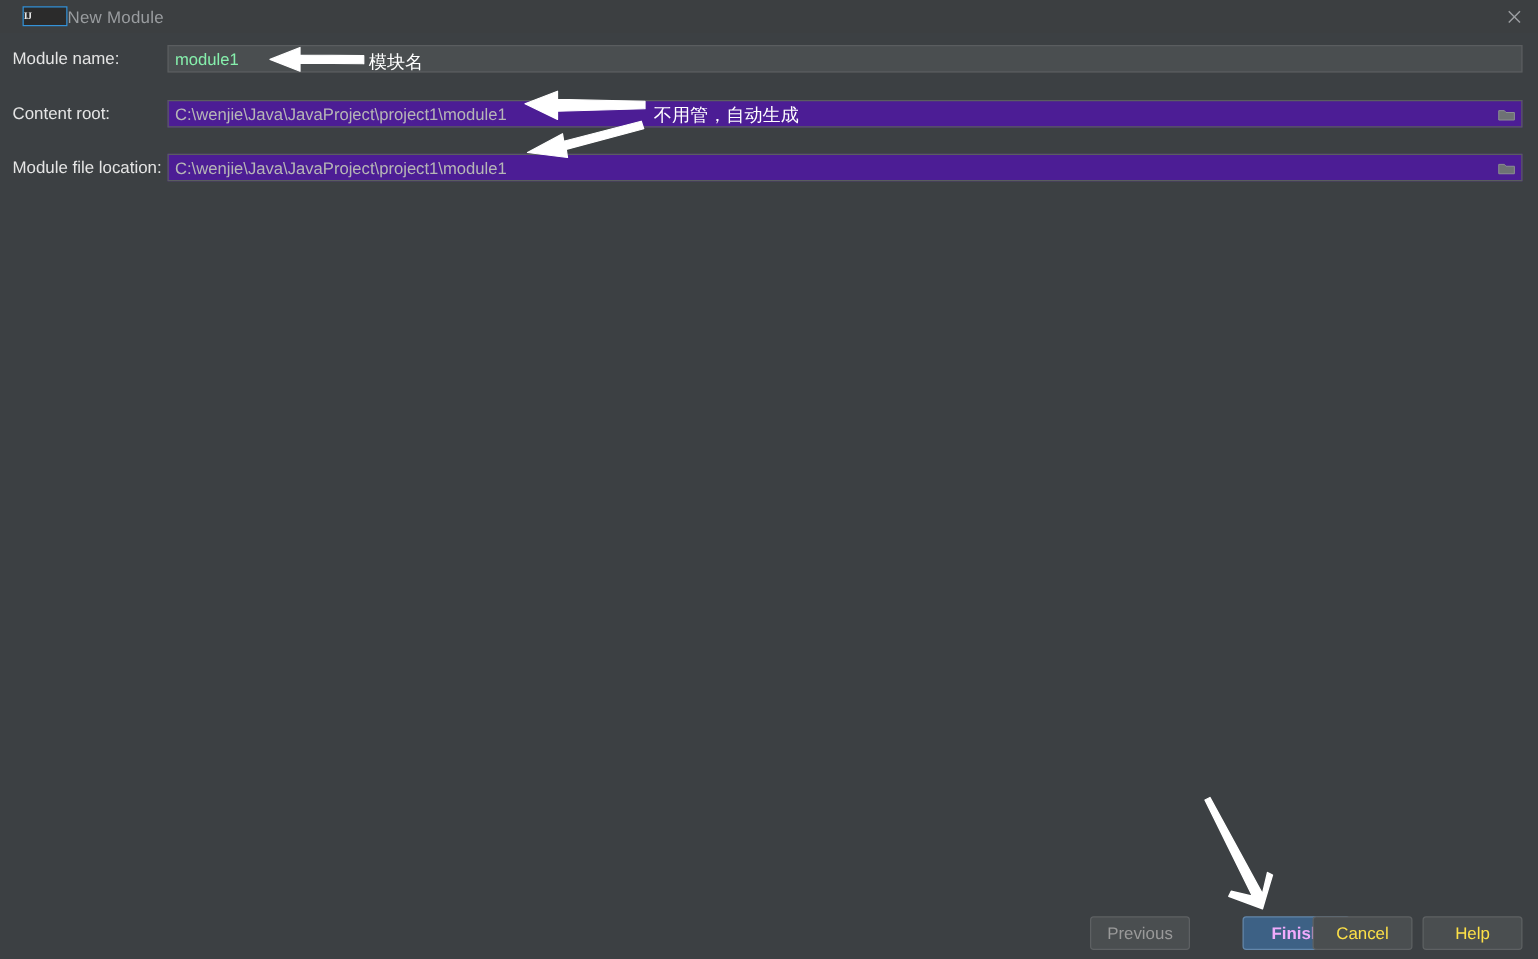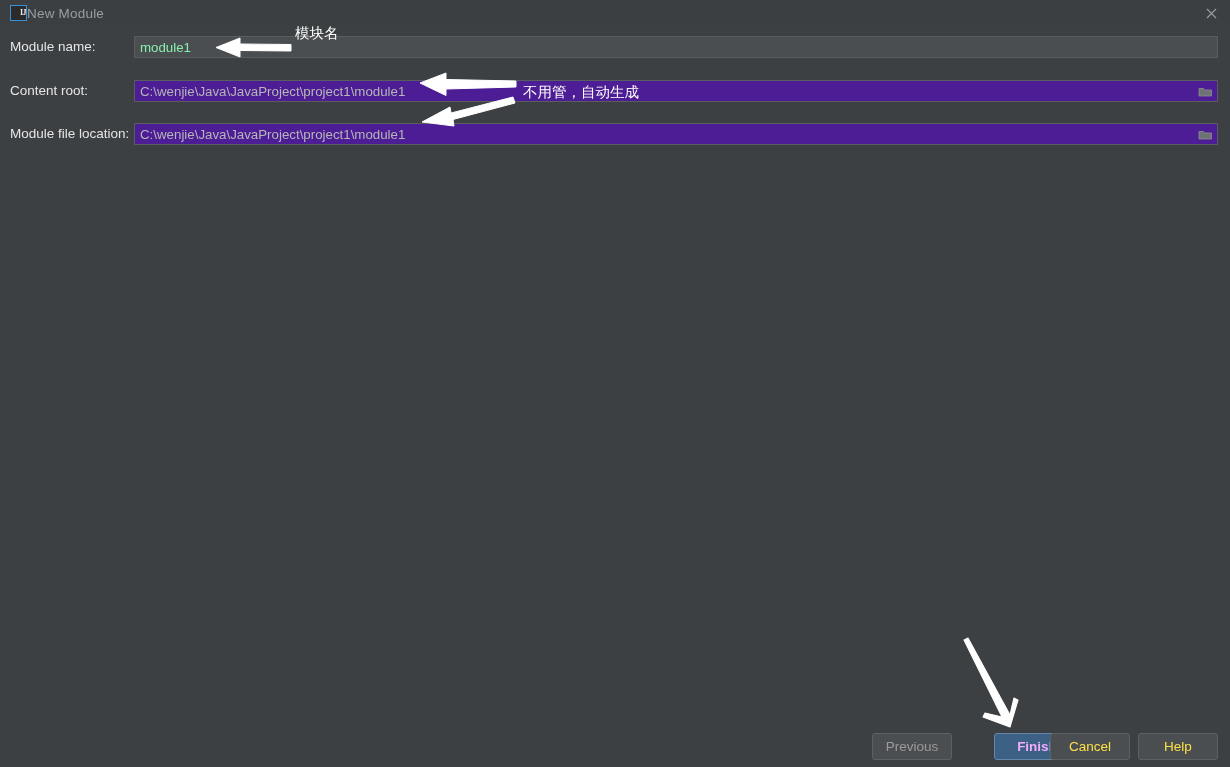--- a/index.html
+++ b/index.html
@@ -21,28 +21,28 @@
   #titlebar {
     position: absolute;
     left: 0; top: 0;
     width: 1230px;
     height: 26px;
     background: #3c3f41;
     display: flex;
     align-items: center;
   }
   #app-icon {
-    width: 17px; height: 16px;
-    margin-left: 10px;
+    width: 36px; height: 16px;
+    margin-left: 18px;
     background: #2b2b2b;
     border: 1px solid #3592d8;
     box-sizing: border-box;
     display: flex;
     align-items: center;
-    justify-content: flex-end;
+    justify-content: flex-start;
     font-size: 8px;
     font-weight: bold;
     color: #e8e8e8;
     font-family: "Liberation Serif", serif;
     letter-spacing: -0.5px;
     line-height: 1;
   }
   #window-title {
     margin-left: 0;
     font-size: 13.5px;
@@ -123,21 +123,21 @@
     width: 1230px; height: 767px;
     pointer-events: none;
   }
   .anno-text {
     position: absolute;
     color: #ffffff;
     font-size: 14.5px;
     font-family: "DejaVu Sans", "Liberation Sans", sans-serif;
     white-space: nowrap;
   }
-  #anno-text-module   { left: 295px; top: 24px; }
+  #anno-text-module   { left: 295px; top: 40px; }
   #anno-text-autogen  { left: 523px; top: 83px; }
 
   
   #button-bar {
     position: absolute;
     left: 0;
     top: 733px;
     width: 1230px;
     height: 28px;
   }

